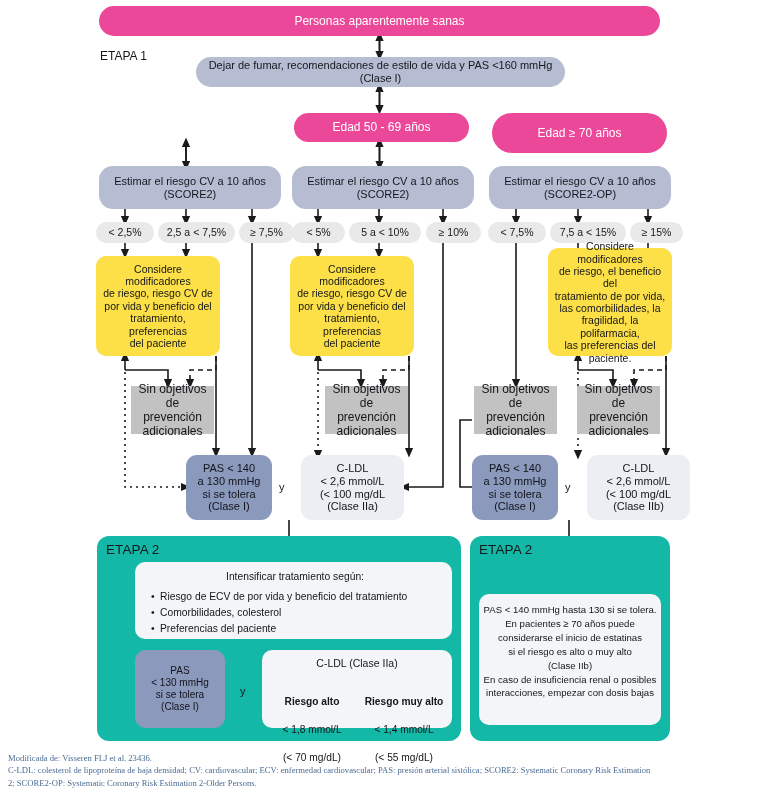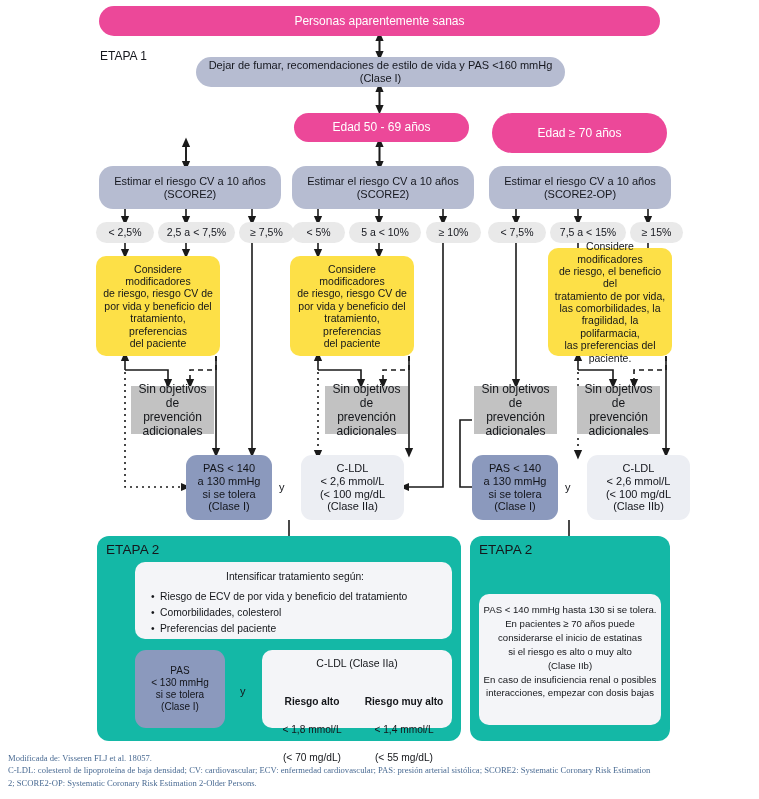--- a/index.html
+++ b/index.html
@@ -330,18 +330,18 @@
 En pacientes ≥ 70 años puede
 considerarse el inicio de estatinas
 si el riesgo es alto o muy alto
 (Clase IIb)
 En caso de insuficiencia renal o posibles
 interacciones, empezar con dosis bajas</div>
     </div>
   </div>
 
   <div id="footer">
-    <div>Modificada de: Visseren FLJ et al. 18057.</div>
+    <div>Modificada de: Visseren FLJ et al. 23436.</div>
     <div>C-LDL: colesterol de lipoproteína de baja densidad; CV: cardiovascular; ECV: enfermedad cardiovascular; PAS: presión arterial sistólica; SCORE2: Systematic Coronary Risk Estimation</div>
     <div>2; SCORE2-OP: Systematic Coronary Risk Estimation 2-Older Persons.</div>
   </div>
 
 </div>
 
 </body></html>

